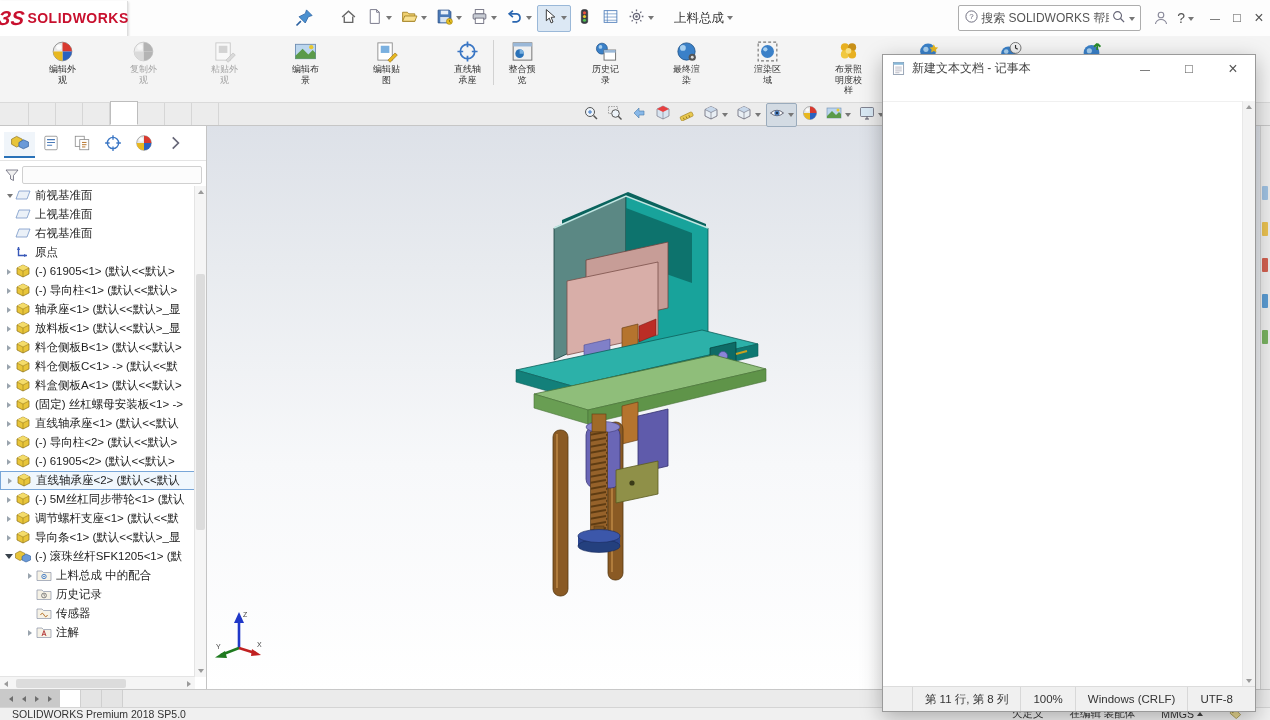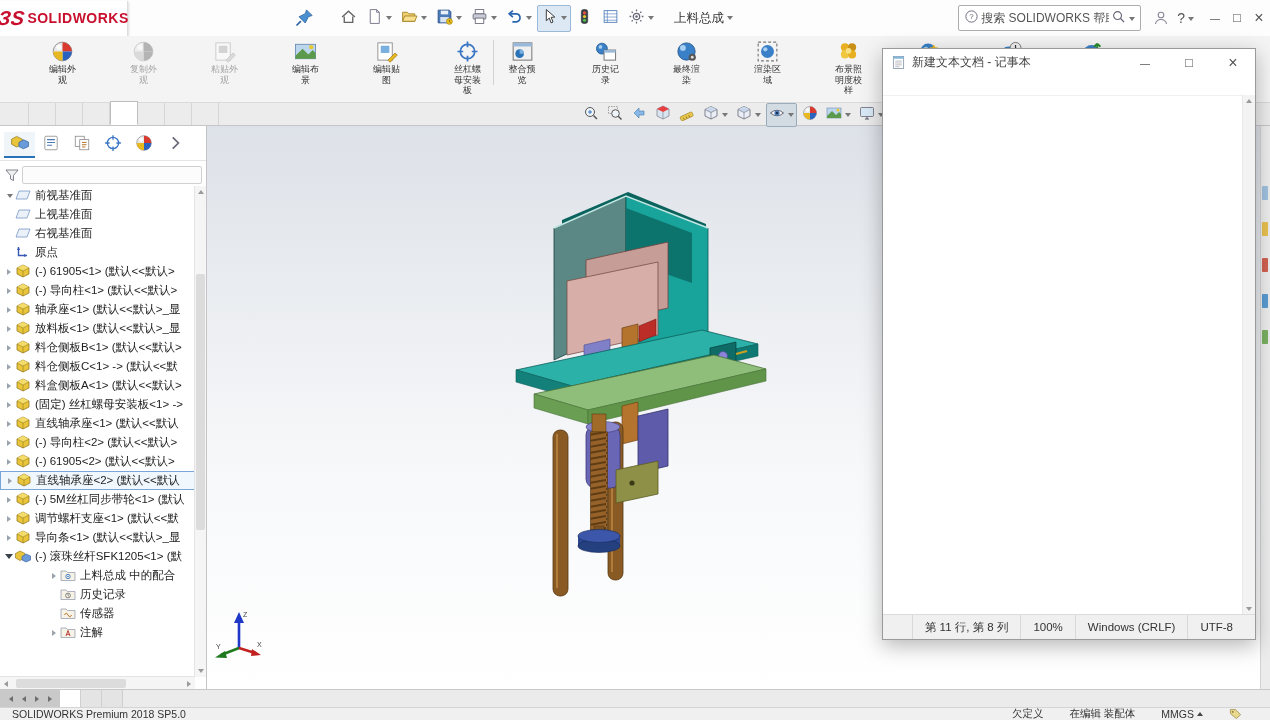--- a/index.html
+++ b/index.html
@@ -59,40 +59,40 @@
   .funnel svg{width:16px;height:14px;}
   .filter-box{flex:1;height:16px;border:1px solid #d0d0d0;border-radius:2px;background:#fcfcfc;}
   .tree{position:absolute;top:60px;left:0;right:11px;bottom:13px;overflow:hidden;}
   .tree-item{height:19px;display:flex;align-items:center;padding-left:3px;white-space:nowrap;overflow:hidden;}
   .tw{width:11px;height:11px;flex:0 0 11px;display:flex;align-items:center;justify-content:center;}
   .has-arrow .tw::after{content:"";width:0;height:0;border-top:3.5px solid transparent;border-bottom:3.5px solid transparent;border-left:4.5px solid #9aa4ae;}
   .expanded .tw::after{content:"";width:0;height:0;border-left:4px solid transparent;border-right:4px solid transparent;border-top:5px solid #39424b;}
   .ti{width:17px;height:15px;flex:0 0 17px;margin:0 3px 0 1px;}
   .ti svg{width:16px;height:14px;}
   .tl{font-size:11.5px;color:#1d1d1d;}
-  .tree-item.lvl1{padding-left:24px;margin-left:24px;}
+  .tree-item.lvl1{padding-left:24px;}
   .tree-item.selected{border:1px solid #78a6d8;background:#f0f7fd;box-sizing:border-box;}
   .v-scroll{position:absolute;top:60px;right:0;bottom:13px;width:11px;background:#f5f5f5;border-left:1px solid #e4e4e4;}
   .v-thumb{position:absolute;left:1px;right:1px;top:18%;height:52%;background:#dcdcdc;border-radius:2px;}
   .sarrow{position:absolute;left:2.5px;width:0;height:0;}
   .sarrow.up{top:4px;border-left:3px solid transparent;border-right:3px solid transparent;border-bottom:4px solid #9a9a9a;}
   .sarrow.down{bottom:4px;border-left:3px solid transparent;border-right:3px solid transparent;border-top:4px solid #9a9a9a;}
   .h-scroll{position:absolute;left:0;right:11px;bottom:0;height:13px;background:#f5f5f5;border-top:1px solid #e4e4e4;}
   .h-thumb{position:absolute;top:2px;bottom:2px;left:16px;width:110px;background:#dcdcdc;border-radius:2px;}
   .harrow{position:absolute;top:3.5px;width:0;height:0;}
   .harrow.left{left:4px;border-top:3px solid transparent;border-bottom:3px solid transparent;border-right:4px solid #9a9a9a;}
   .harrow.right{right:4px;border-top:3px solid transparent;border-bottom:3px solid transparent;border-left:4px solid #9a9a9a;}
   
   .viewport{position:absolute;top:126px;left:207px;right:0;bottom:30px;background:linear-gradient(180deg,#dde1e8 0%,#e8ebef 25%,#f7f8fa 60%,#ffffff 100%);}
   .model-svg{position:absolute;left:263px;top:52px;width:300px;height:420px;}
   .triad{position:absolute;left:6px;top:482px;width:52px;height:54px;}
   .taskpane-sliver{position:absolute;top:0;right:0;bottom:0;width:9px;background:#ececec;border-left:1px solid #d2d2d2;}
   .sliver-mark{position:absolute;left:1px;width:6px;border-radius:1px;}
   
-  .notepad{position:absolute;left:882px;top:48px;width:374px;height:592px;background:#fff;border:1px solid #9a9a9a;box-shadow:0 6px 20px rgba(0,0,0,.28);z-index:50;box-sizing:border-box;}
+  .notepad{position:absolute;left:882px;top:54px;width:374px;height:658px;background:#fff;border:1px solid #9a9a9a;box-shadow:0 6px 20px rgba(0,0,0,.28);z-index:50;box-sizing:border-box;}
   .np-title{height:27px;display:flex;align-items:center;background:#fff;}
   .np-title svg{width:15px;height:15px;margin:0 6px 0 8px;}
   .np-title-text{font-size:12px;color:#444;flex:1;}
   .np-ctrl{width:44px;text-align:center;color:#555;font-size:13px;line-height:27px;}
   .np-menu{height:19px;display:flex;align-items:center;border-bottom:1px solid #f0f0f0;}
   .np-menu-item{font-size:12px;color:#222;padding:0 8px;}
   .np-body{position:absolute;top:46px;left:0;right:12px;bottom:24px;padding:3px 2px 0 5px;overflow:hidden;}
   .np-line{height:18px;font-size:13.5px;color:#0f0f0f;white-space:pre;}
   .np-vscroll{position:absolute;top:46px;right:0;bottom:24px;width:12px;background:#f3f3f3;border-left:1px solid #e8e8e8;}
   .np-vscroll .sarrow.up{left:3px;}
@@ -282,21 +282,21 @@
             <rect x="4" y="4" width="6" height="5" fill="#7ab0e0"></rect>
             <path d="M9 14 L14 9 L15.5 10.5 L10.5 15.5 Z" fill="#e8b820" stroke="#a07818" stroke-width=".5"></path>
           </svg></span>
         <span class="rt-label">编辑贴图</span>
       </div>
       <div class="rt-btn">
         <span class="rt-icon"><svg viewBox="0 0 16 16">
             <circle cx="8" cy="8" r="5" fill="none" stroke="#3a76c4" stroke-width="1.2"></circle>
             <path d="M8 1 V5 M8 11 V15 M1 8 H5 M11 8 H15" stroke="#3a76c4" stroke-width="1.2"></path>
           </svg></span>
-        <span class="rt-label">丝杠螺母安装板</span>
+        <span class="rt-label">直线轴承座</span>
       </div>
       <div class="rt-btn sep-before">
         <span class="rt-icon"><svg viewBox="0 0 16 16">
             <rect x="1.5" y="2" width="13" height="12" fill="#f0f0f0" stroke="#777" stroke-width=".7"></rect>
             <rect x="1.5" y="2" width="13" height="2.5" fill="#9ab8d8"></rect>
             <circle cx="6" cy="9.5" r="3" fill="#2a72b8"></circle>
             <path d="M6 9.5 L6 6.5 A3 3 0 0 1 9 9.5 Z" fill="#78b0e0"></path>
           </svg></span>
         <span class="rt-label">整合预览</span>
       </div>

